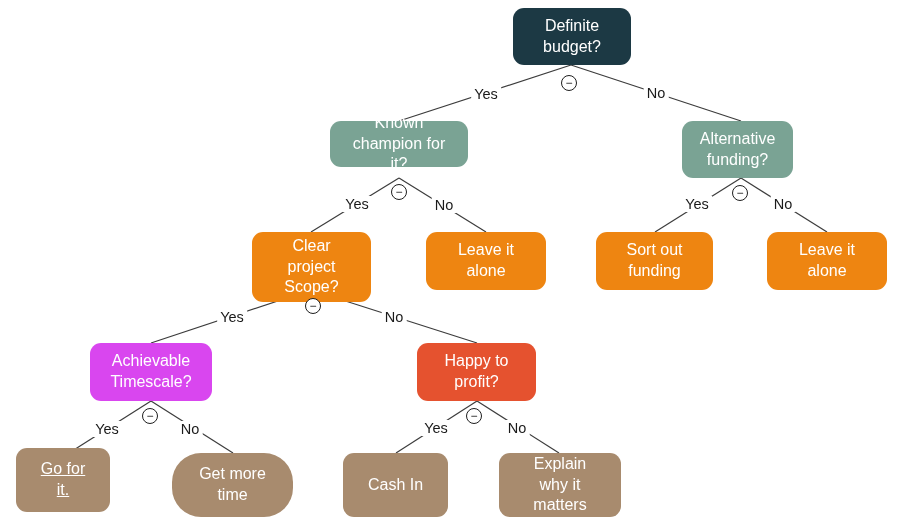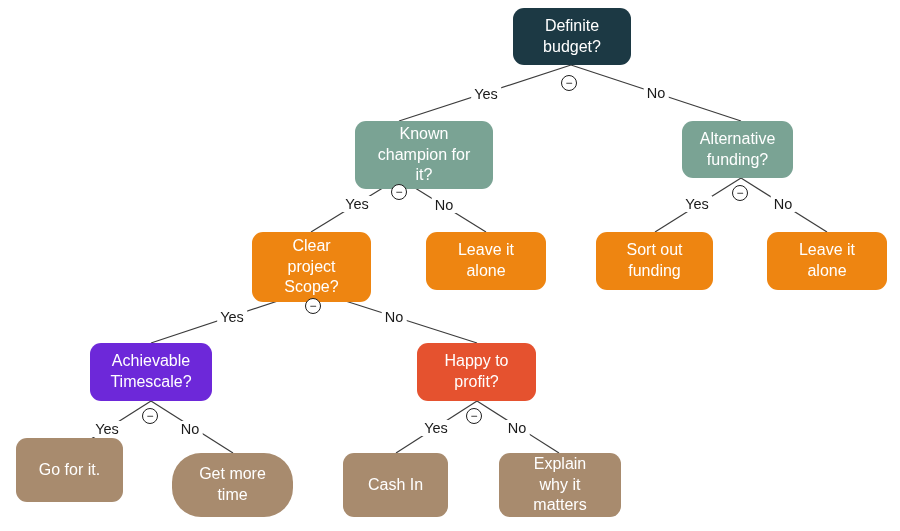--- a/index.html
+++ b/index.html
@@ -76,35 +76,35 @@
   <div class="edge-label" style="left:783px;top:204px;">No</div>
   <div class="edge-label" style="left:232px;top:317px;">Yes</div>
   <div class="edge-label" style="left:394px;top:317px;">No</div>
   <div class="edge-label" style="left:107px;top:429px;">Yes</div>
   <div class="edge-label" style="left:190px;top:429px;">No</div>
   <div class="edge-label" style="left:436px;top:428px;">Yes</div>
   <div class="edge-label" style="left:517px;top:428px;">No</div>
 
   <div class="node" style="left: 513px; top: 8px; width: 118px; height: 57px; background-color: rgb(28, 57, 68);">Definite
 budget?</div>
-  <div class="node" style="left: 330px; top: 121px; width: 138px; height: 68px; background-color: rgb(122, 163, 148); margin-left: 25px;">Known
+  <div class="node" style="left: 330px; top: 121px; width: 138px; height: 46px; background-color: rgb(122, 163, 148);">Known
 champion for it?</div>
   <div class="node" style="left: 682px; top: 121px; width: 111px; height: 57px; background-color: rgb(122, 163, 148);">Alternative
 funding?</div>
   <div class="node" style="left: 252px; top: 232px; width: 119px; height: 70px; background-color: rgb(238, 133, 17);">Clear project
 Scope?</div>
   <div class="node" style="left: 426px; top: 232px; width: 120px; height: 58px; background-color: rgb(238, 133, 17);">Leave it alone</div>
   <div class="node" style="left: 596px; top: 232px; width: 117px; height: 58px; background-color: rgb(238, 133, 17);">Sort out
 funding</div>
   <div class="node" style="left: 767px; top: 232px; width: 120px; height: 58px; background-color: rgb(238, 133, 17);">Leave it alone</div>
-  <div class="node" style="left: 90px; top: 343px; width: 122px; height: 58px; background-color: #6d28d9; text-align: center;">Achievable
+  <div class="node" style="left: 90px; top: 343px; width: 122px; height: 58px; background-color: #d946ef; text-align: center;">Achievable
 Timescale?</div>
   <div class="node" style="left: 417px; top: 343px; width: 119px; height: 58px; background-color: rgb(229, 82, 47);">Happy to
 profit?</div>
-  <div class="node" style="left: 16px; top: 438px; width: 107px; height: 64px; background-color: rgb(168, 139, 110);">Go for it.</div>
+  <div class="node" style="left: 16px; top: 448px; width: 94px; height: 64px; background-color: rgb(168, 139, 110); text-decoration: underline;">Go for it.</div>
   <div class="node" style="left: 172px; top: 453px; width: 121px; height: 64px; background-color: rgb(168, 139, 110); border-radius: 29px;">Get more time</div>
   <div class="node" style="left: 343px; top: 453px; width: 105px; height: 64px; background-color: rgb(168, 139, 110);">Cash In</div>
   <div class="node" style="left: 499px; top: 453px; width: 122px; height: 64px; background-color: rgb(168, 139, 110);">Explain why it
 matters</div>
 
   <div class="toggle" style="left:561px;top:75px;">−</div>
   <div class="toggle" style="left:391px;top:184px;">−</div>
   <div class="toggle" style="left:732px;top:185px;">−</div>
   <div class="toggle" style="left:305px;top:298px;">−</div>
   <div class="toggle" style="left:142px;top:408px;">−</div>

